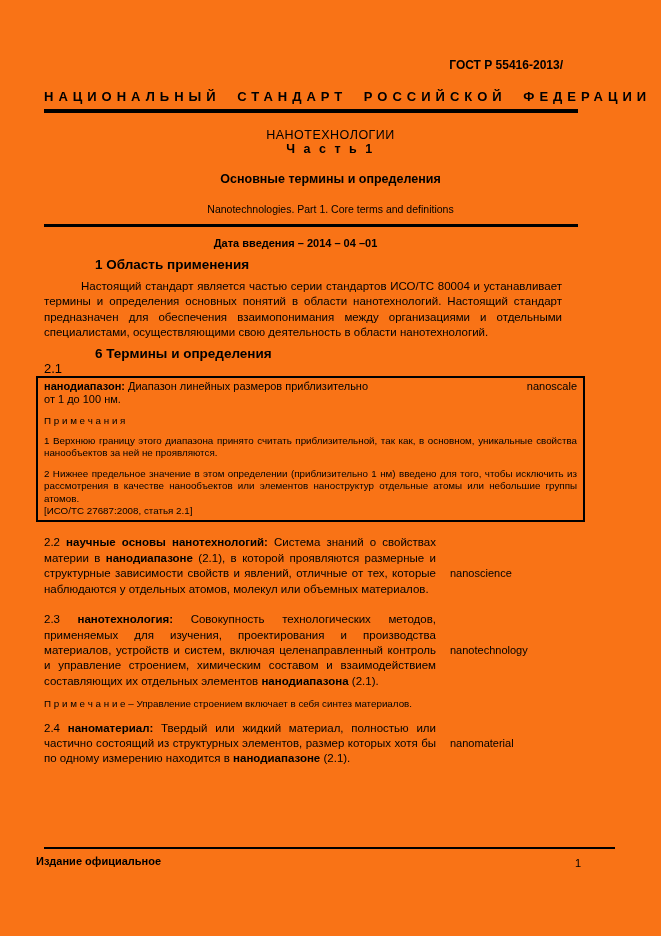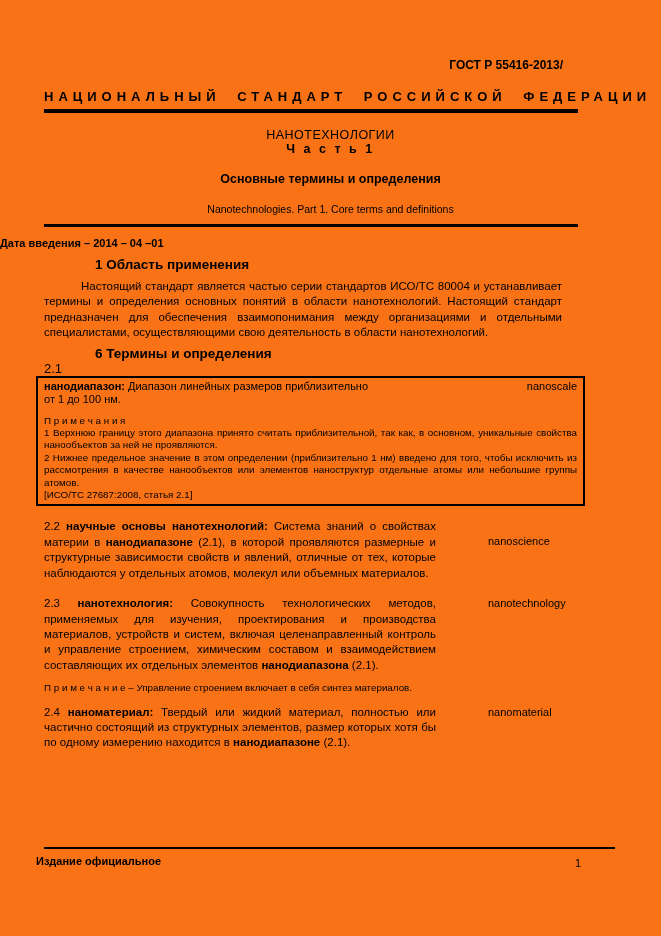--- a/index.html
+++ b/index.html
@@ -34,22 +34,22 @@
     margin:9px 83px 0 44px;
   }
 
   
   .title-ru{margin-top:15px;text-align:center;font-weight:normal;font-size:12.5px;letter-spacing:.5px;}
   .title-part{text-align:center;font-weight:bold;font-size:12.5px;letter-spacing:2.5px;}
   .title-sub{margin-top:16px;text-align:center;font-weight:bold;font-size:12.5px;}
   .title-en{margin-top:17px;text-align:center;font-size:10.5px;}
 
   .date-line{
-    margin:10px 78px 0 0;
-    text-align:left;font-weight:bold;font-size:11px;
+    margin:10px 78px 0 8px;
+    text-align:center;font-weight:bold;font-size:11px;
   }
 
   .sec-heading{
     margin:8px 0 0 95px;
     font-weight:bold;font-size:13.5px;
   }
   .scope-par{
     margin:7px 99px 0 44px;
     font-size:11.5px;line-height:15.4px;
     text-align:justify;text-indent:37px;
@@ -63,27 +63,27 @@
   
   .term-box{
     margin:1px 0 0 36px;
     width:533px;
     border:2px solid #000;
     padding:2px 6px 3px 6px;
     font-size:11px;line-height:13.5px;
   }
   .def-line1 .eng{float:right;font-weight:normal;}
   .box-notes{margin-top:8px;font-size:9.8px;line-height:12.4px;}
-  .box-note{text-align:justify;}
+  .box-note{text-align:justify;margin-top:8px;}
 
   
   .term-row{
-    display:flex;align-items:flex-start;
+    display:flex;align-items:center;
     margin-left:44px;
-    font-size:11.5px;line-height:15.4px;gap:38px;
+    font-size:11.5px;line-height:15.4px;
   }
   .term-left{width:392px;text-align:justify;}
   .term-right{margin-left:14px;font-size:11px;white-space:nowrap;}
   .row-22{margin-top:13px;}
   .row-22 .term-right{padding-top:15px;}
   .row-23{margin-top:15px;}
   .row-24{margin-top:10px;}
   .small-note{
     margin:9px 99px 0 44px;
     font-size:9.8px;line-height:12.4px;

